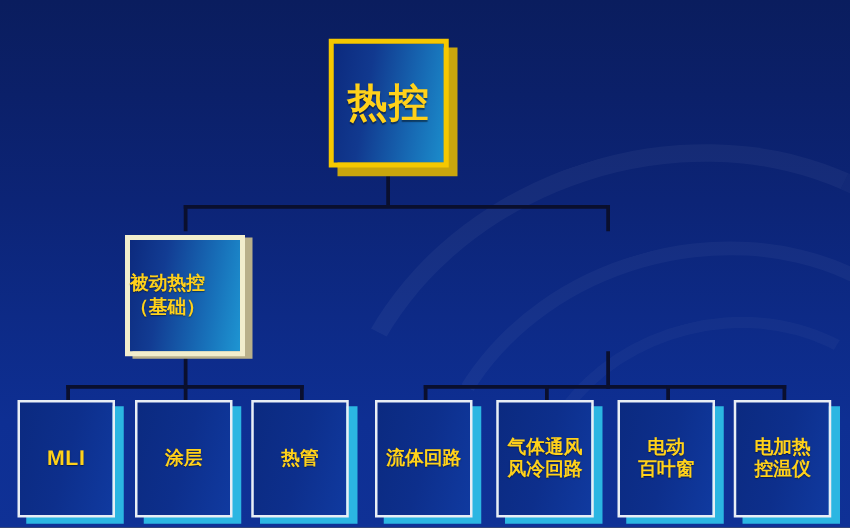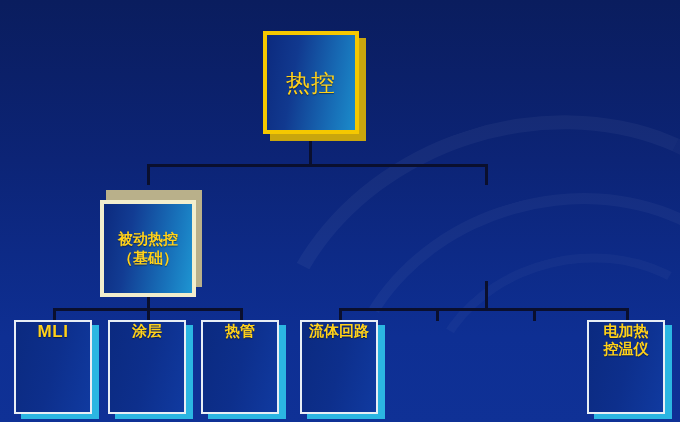--- a/index.html
+++ b/index.html
@@ -92,47 +92,47 @@
     left: 0; top: 0;
     width: 96px; height: 103px;
     box-sizing: border-box;
     border: 4px solid #f5c800;
     background: linear-gradient(100deg, #0c2a7e 0%, #11398f 32%, #176ab4 72%, #1b8ccb 100%);
     display: flex;
     align-items: center;
     justify-content: center;
   }
   .node-root .node-label {
-    font-size: 24px;
-    font-weight: 400;
+    font-size: 32px;
+    font-weight: 700;
     letter-spacing: 1px;
   }
 
   
   .node-mid {
     position: absolute;
     top: 184px;
     width: 96px; height: 97px;
   }
   .node-mid .shadow {
     position: absolute;
     left: 6px; top: 6px;
     width: 96px; height: 97px;
     background: #b9b08a;
   }
   .node-mid .body {
     position: absolute;
-    left: 0; top: 16px;
+    left: 0; top: 4px;
     width: 96px; height: 97px;
     box-sizing: border-box;
     border: 4px solid #f2eecd;
     background: linear-gradient(100deg, #0c2a7e 0%, #123c93 30%, #1873bb 74%, #1e95d2 100%);
     display: flex;
     align-items: center;
-    justify-content: center;
+    justify-content: flex-start;
   }
   .node-mid .node-label {
     font-size: 15px;
     font-weight: 700;
   }
   #mid-passive { left: 100px; }
   #mid-active  { left: 437px; }
 
   
   .node-leaf {
@@ -147,20 +147,21 @@
     background: #2bb6e2;
   }
   .node-leaf .body {
     position: absolute;
     left: 0; top: 0;
     width: 78px; height: 94px;
     box-sizing: border-box;
     border: 2px solid #e8eef5;
     background: linear-gradient(105deg, #0b2a80 0%, #0d2f8c 50%, #103aa0 100%);
     display: flex;
+    align-items: center;
     justify-content: center;
   }
   .node-leaf .node-label {
     font-size: 15px;
     font-weight: 700;
   }
   .node-leaf.latin .node-label {
     font-size: 17px;
     letter-spacing: 0.5px;
   }
@@ -233,21 +234,35 @@
     </div>
   </div>
 
   <div class="node-leaf" style="left:300px;padding-left:40px;">
     <div class="shadow"></div>
     <div class="body">
       <span class="node-label">流体回路</span>
     </div>
   </div>
 
-
+  <div class="node-leaf" style="left:397px;">
+    <div class="shadow"></div>
+    <div class="body">
+      <span class="node-label">气体通风
+风冷回路</span>
+    </div>
+  </div>
+
+  <div class="node-leaf" style="left:494px;">
+    <div class="shadow"></div>
+    <div class="body">
+      <span class="node-label">电动
+百叶窗</span>
+    </div>
+  </div>
 
   <div class="node-leaf" style="left:587px;">
     <div class="shadow"></div>
     <div class="body">
       <span class="node-label">电加热
 控温仪</span>
     </div>
   </div>
 
 </div>

